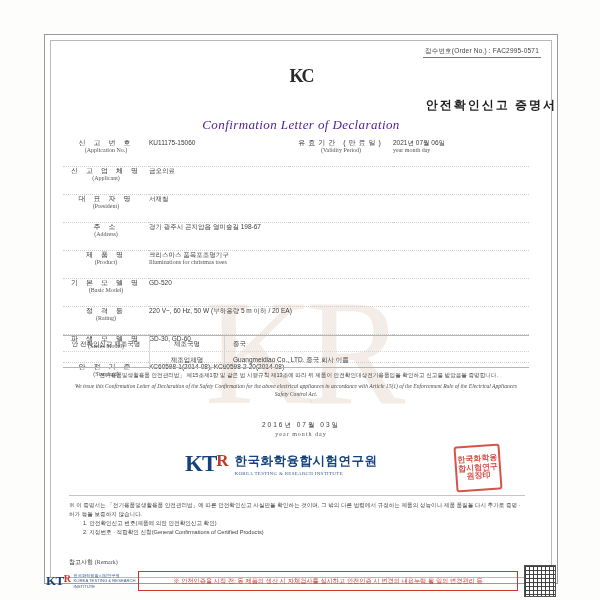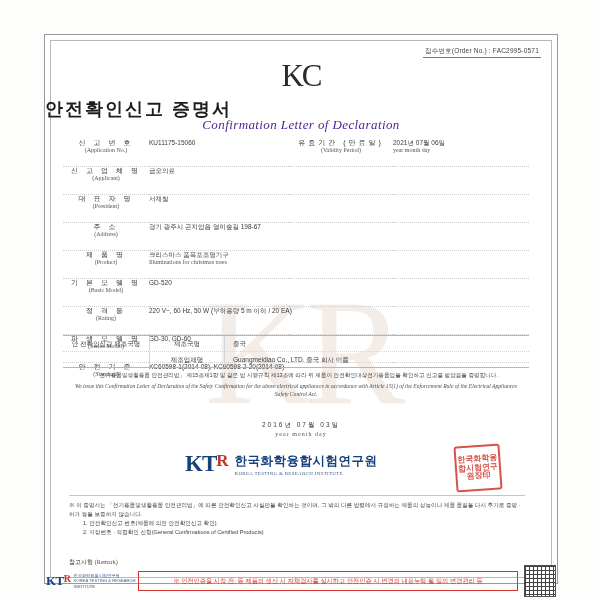--- a/index.html
+++ b/index.html
@@ -75,32 +75,32 @@
     position: absolute;
     left: 50%;
     top: 26px;
     transform: translateX(-50%);
     width: 34px;
     height: 30px;
     display: flex;
     align-items: center;
     justify-content: center;
     font-family: "Liberation Serif", serif;
-    font-size: 31px;
-    font-weight: 400;
+    font-size: 18px;
+    font-weight: 700;
     color: #2a2a2a;
     letter-spacing: -2px;
   }
 
   .title-ko {
     position: absolute;
     left: 0; right: 0;
     top: 62px;
-    text-align: left;
-    font-size: 18px;
+    text-align: right;
+    font-size: 12px;
     font-weight: 700;
     letter-spacing: 2px;
     color: #1d1d1d;
   }
   .title-en {
     position: absolute;
     left: 0; right: 0;
     top: 82px;
     text-align: center;
     font-family: "Liberation Serif", serif;

